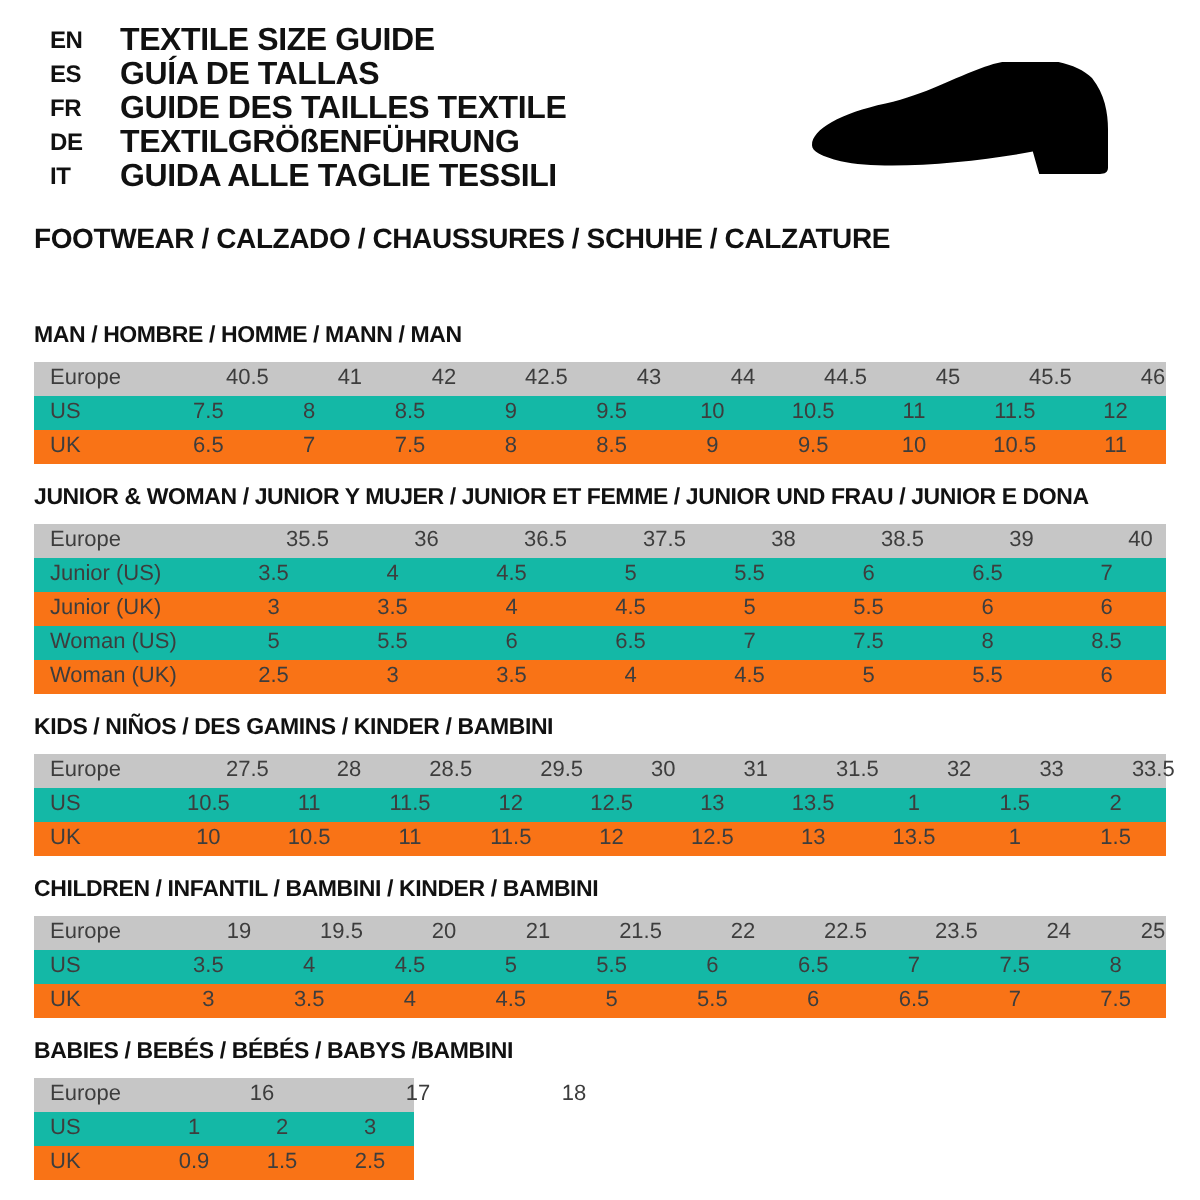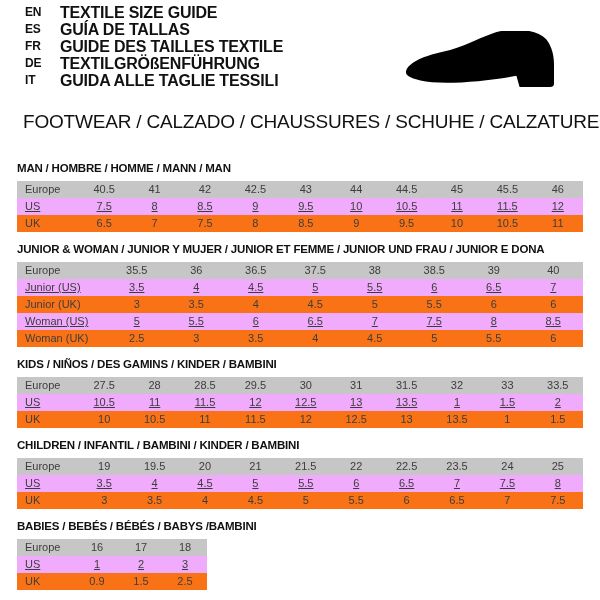--- a/index.html
+++ b/index.html
@@ -10,21 +10,21 @@
     height: 600px;
     background: #ffffff;
     font-family: "Liberation Sans", sans-serif;
     color: #111111;
     overflow: hidden;
   }
 
   
   .lang-block {
     position: absolute;
-    top: 4px;
+    top: 12px;
     left: 25px;
   }
   .lang-row {
     display: flex;
     height: 17px;
     line-height: 17px;
   }
   .lang-code {
     width: 35px;
     font-weight: bold;
@@ -44,23 +44,23 @@
     left: 398px;
     width: 176px;
     height: 64px;
   }
   .shoe-icon svg { display: block; width: 100%; height: 100%; }
 
   
   .category-header {
     position: absolute;
     top: 111px;
-    left: 23px;
-    font-weight: normal;
-    font-size: 19px;
+    left: 17px;
+    font-weight: bold;
+    font-size: 14px;
     letter-spacing: -0.2px;
   }
 
   
   .tables-area {
     position: absolute;
     top: 161px;
     left: 17px;
     width: 566px;
   }
@@ -78,22 +78,22 @@
     display: grid;
     height: 17px;
     line-height: 17px;
     font-size: 11px;
     color: #3d3d3d;
   }
   .cols-10 .t-row { grid-template-columns: 62px repeat(10, 1fr); }
   .cols-8  .t-row { grid-template-columns: 90px repeat(8, 1fr); }
   .cols-3  .t-row { grid-template-columns: 58px repeat(3, 44px); }
   .size-table.cols-3 { width: 190px; }
-  .row-head   { background: #c6c6c6; }
-  .row-plain  { background: #f0abfc; text-decoration: underline; }
+  .row-head   { background: #c6c6c6; gap: 34px; }
+  .row-plain  { background: #14b8a6; }
   .row-stripe { background: #f97316; }
   .t-label {
     padding-left: 8px;
     text-align: left;
     white-space: nowrap;
   }
   .t-cell { text-align: center; }
 </style>
 </head>
 <body>

